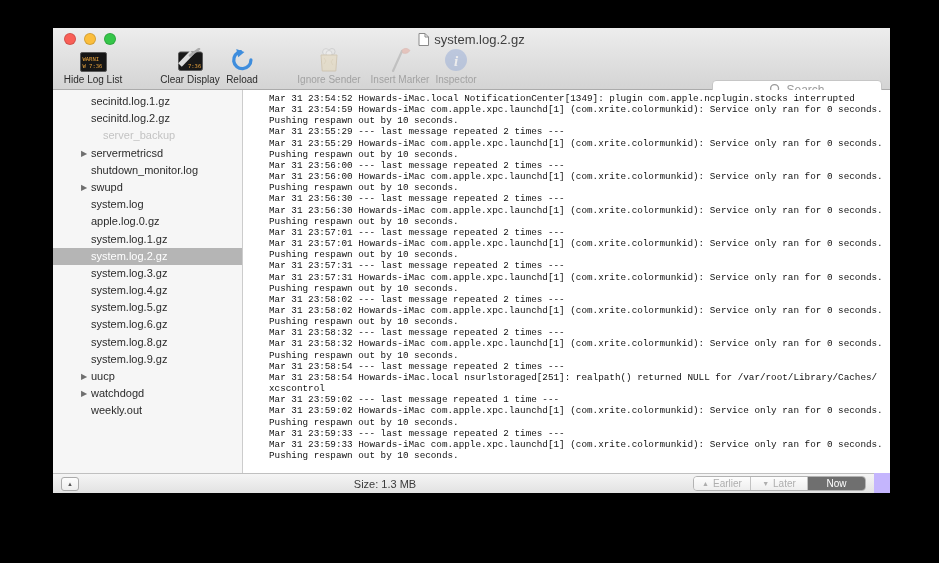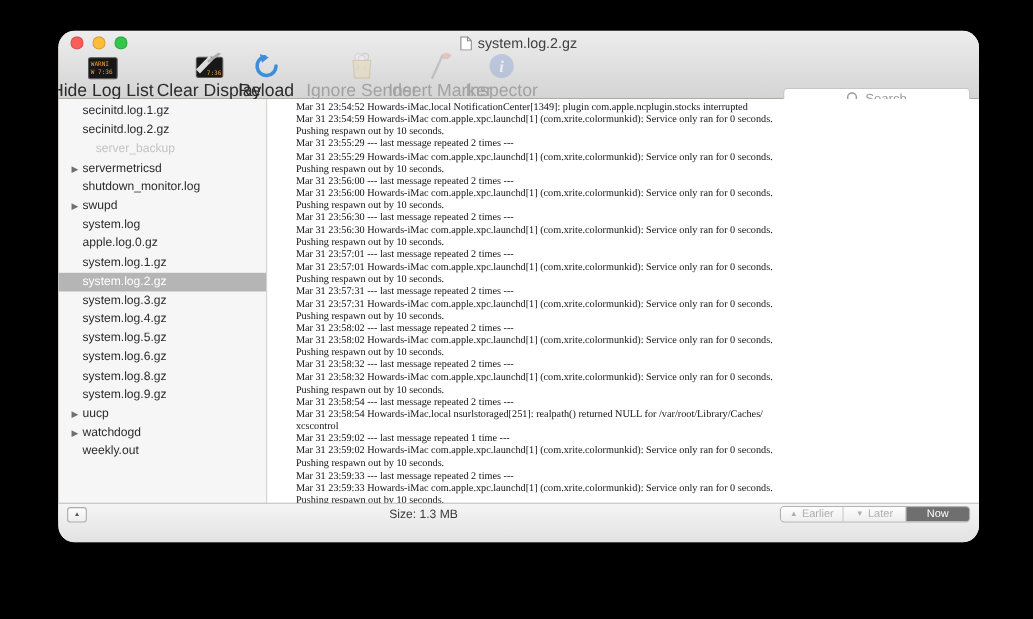--- a/index.html
+++ b/index.html
@@ -1,68 +1,68 @@
 <!DOCTYPE html>
 <html><head>
 <meta charset="utf-8">
 <style>
   * { margin:0; padding:0; box-sizing:border-box; }
   html,body { width:939px; height:563px; background:#000; overflow:hidden;
               font-family:"Liberation Sans", sans-serif; }
 
   .window { position:absolute; left:53px; top:28px; width:837px; height:465px;
-            background:#fef9c3; border-radius:15px; overflow:hidden;
+            background:#c4b5fd; border-radius:0; overflow:hidden;
             box-shadow:0 15px 45px rgba(0,0,0,.85); }
 
   
   .header { position:relative; height:62px;
             background:linear-gradient(#ededed,#d4d4d4);
             border-bottom:1px solid #ababab; }
   .traffic { position:absolute; left:11px; top:5px; display:flex; gap:8px; }
   .light { width:12px; height:12px; border-radius:50%; border:0.5px solid rgba(0,0,0,.15); }
   .titlebar { position:absolute; left:0; right:0; top:2px; height:18px;
               display:flex; align-items:center; justify-content:center; gap:5px; }
   .title-text { font-size:13px; color:#404040; }
 
   .titem { position:absolute; top:17px; transform:translateX(-50%);
            width:110px; text-align:center; cursor:default; }
   .titem .ticon { height:27px; display:flex; align-items:flex-end; justify-content:center; }
-  .titem .tlabel { font-size:16px; color:#2b2b2b; margin-top:2px; white-space:nowrap; }
+  .titem .tlabel { font-size:10px; color:#2b2b2b; margin-top:2px; white-space:nowrap; }
   .titem.disabled .tlabel { color:#a2a2a2; }
   .titem.disabled .ticon { opacity:.45; }
 
   .console-icon { width:27px; height:20px; background:#161616; border:1px solid #5a5a5a;
                   border-radius:2px; color:#e8a23c; font-family:"DejaVu Sans Mono",monospace;
                   font-size:5.5px; line-height:6.5px; text-align:left; padding:3px 0 0 2px;
                   overflow:hidden; white-space:pre; }
 
   .search-wrap { position:absolute; right:8px; top:24px; width:170px; text-align:center; }
   .search-field { height:19px; background:#fff; border:1px solid #c6c6c6; border-radius:4px;
                   display:flex; align-items:center; justify-content:center; gap:4px;margin-top:28px; }
   .search-field span { font-size:12px; color:#9a9a9a; }
   .filter-label { font-size:11px; color:#3d3d3d; margin-top:4px; }
 
   
   .main { position:absolute; top:62px; bottom:20px; left:0; right:0; display:flex; }
   .sidebar { width:190px; background:#f6f6f6; border-right:1px solid #cccccc;
              padding-top:3px; overflow:hidden; }
   .sb-row { height:17.2px; line-height:17.2px; font-size:11px; color:#2b2b2b;
-            padding-left:12px; white-space:nowrap; cursor:default; display:flex; align-items:center; }
+            padding-left:28px; white-space:nowrap; cursor:default; display:flex; align-items:center; }
   .sb-row .tri { width:10px; display:inline-block; visibility:hidden; font-size:8px;
                  color:#6f6f6f; flex:none; }
   .sb-row.disclosure .tri { visibility:visible; }
   .sb-row.selected { background:#b5b5b5; color:#ffffff; }
   .sb-row.disabled { color:#c3c3c3;margin-left:12px; }
 
   .content { flex:1; background:#fff; overflow:hidden; padding:3px 0 0 6px; }
-  .log-line { font-family:Liberation Serif, serif; font-size:9.3px;
+  .log-line { font-family:Liberation Mono, monospace; font-size:9.3px;
               line-height:11.16px; color:#111; white-space:pre;padding-left:20px; }
 
   
-  .statusbar { position:absolute; left:0; right:0; bottom:0; height:36px;
+  .statusbar { position:absolute; left:0; right:16px; bottom:0; height:20px;
                background:linear-gradient(#f5f5f5,#e2e2e2); border-top:1px solid #c0c0c0; }
   .collapse-btn { position:absolute; left:8px; top:3px; width:18px; height:14px;
                   background:linear-gradient(#fdfdfd,#eee); border:1px solid #ababab;
                   border-radius:3px; font-size:6px; color:#555; display:flex;
                   align-items:center; justify-content:center; cursor:default; }
   .size-label { position:absolute; left:332px; top:4px; transform:translateX(-50%);
                 font-size:11px; color:#3a3a3a; }
   .segmented { position:absolute; right:8px; top:2px; height:15px; display:flex;
                border:1px solid #b3b3b3; border-radius:4px; overflow:hidden; }
   .seg { width:57px; height:100%; display:flex; align-items:center; justify-content:center;

